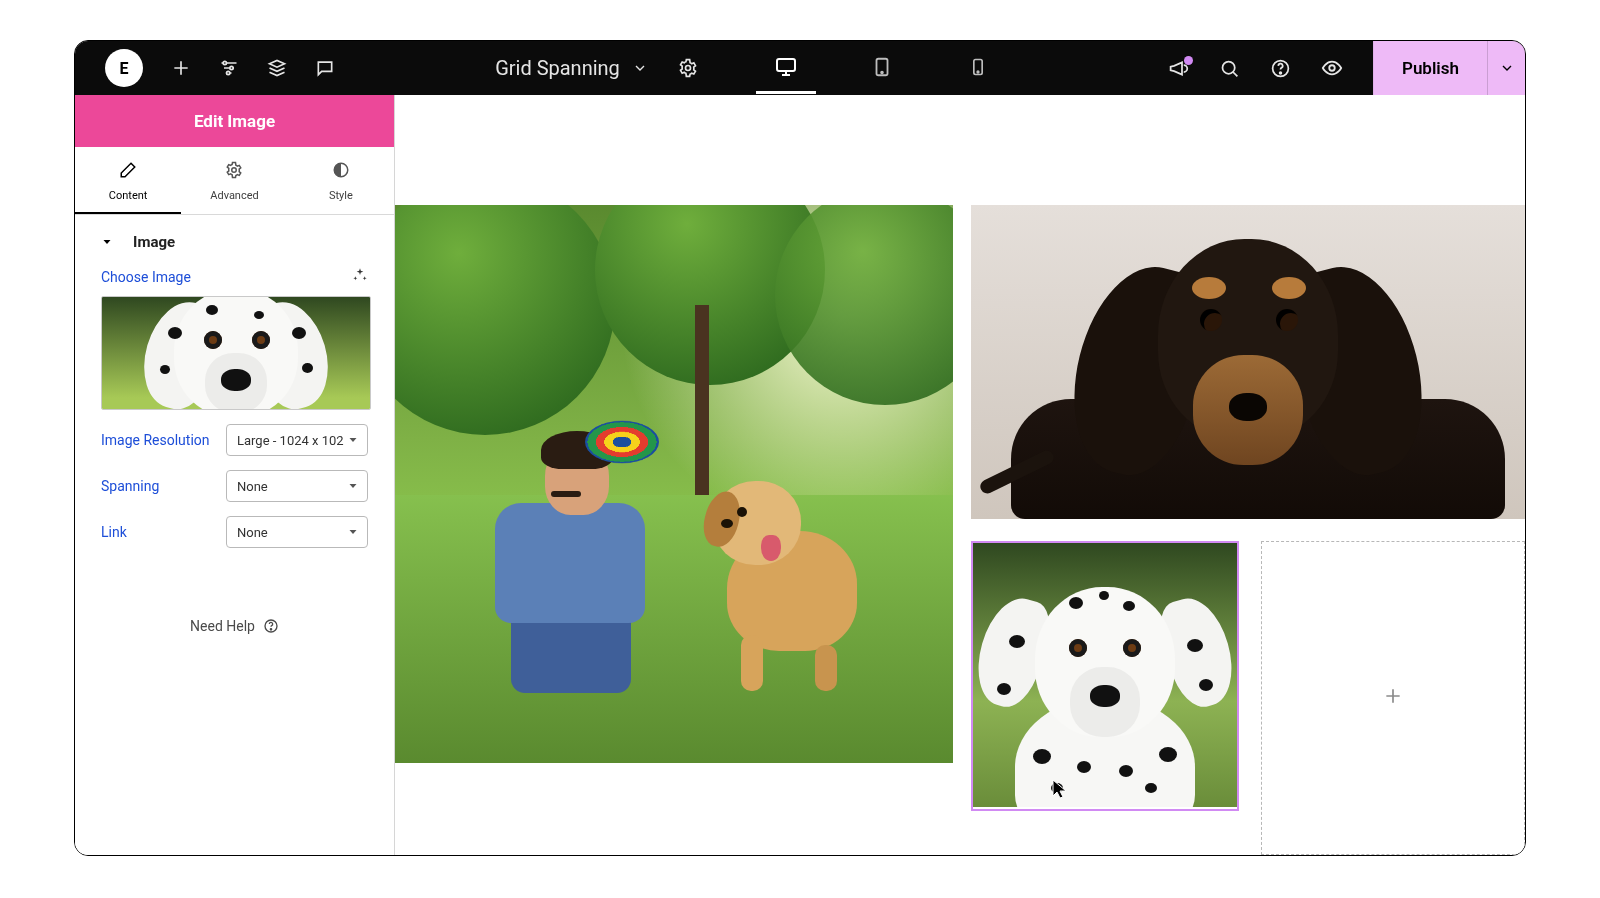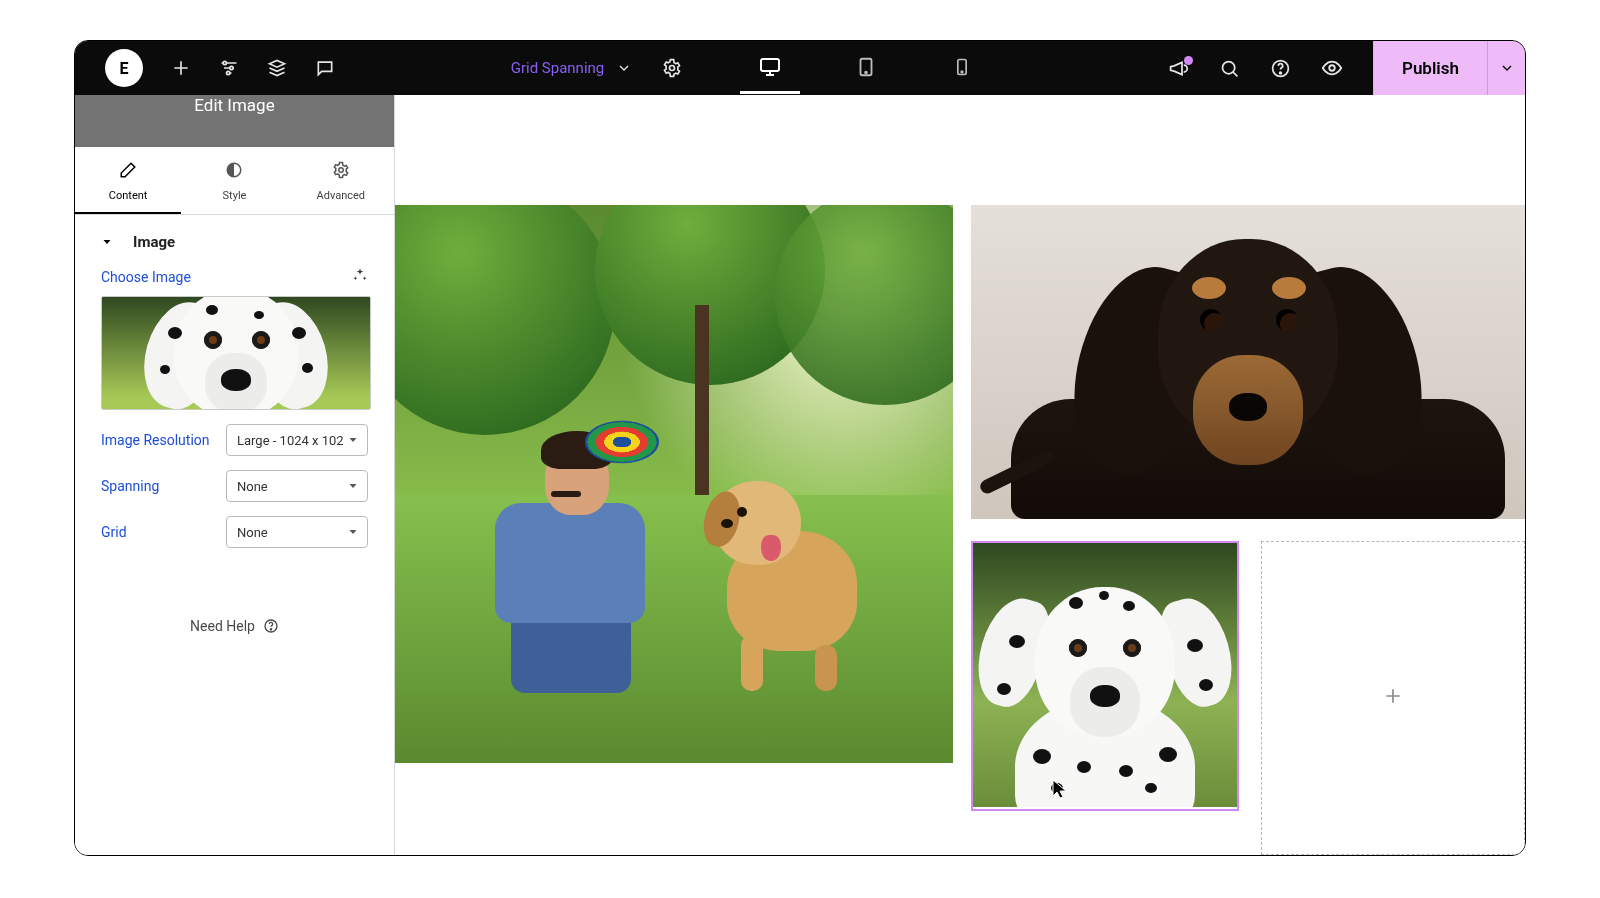--- a/index.html
+++ b/index.html
@@ -5,35 +5,35 @@
 * { box-sizing: border-box; margin: 0; padding: 0; font-family: -apple-system, Roboto, "Helvetica Neue", Arial, sans-serif; }
 html, body { width: 1600px; height: 898px; overflow: hidden; background: #fff; }
 .frame { width: 1452px; height: 816px; border: 1px solid #000; border-radius: 14px; margin: 40px auto; overflow: hidden; position: relative; background: #fff; }
 
 
 .topbar { height: 54px; background: #0b0b0b; display: flex; align-items: center; color: #fff; }
 .topbar .tleft { display: flex; align-items: center; gap: 28px; padding-left: 30px; }
 .logo-circle { width: 38px; height: 38px; border-radius: 50%; background: #fff; color: #000; display: flex; align-items: center; justify-content: center; font-weight: 700; font-size: 16px; }
 .ticon { color: #e5e5e5; display: flex; align-items: center; justify-content: center; cursor: pointer; }
 .topbar .tcenter { flex: 1; display: flex; align-items: center; justify-content: center; gap: 12px; }
-.docname { font-size: 15px; color: #8b5cf6; }
+.docname { font-size: 20px; color: #e5e5e5; }
 .devices { display: flex; align-items: center; gap: 36px; margin-left: 46px; }
 .devices .device { width: 60px; height: 52px; display:flex; align-items:center; justify-content:center; border-bottom: 3px solid transparent; }
 .devices .device.active { border-bottom-color: #fff; }
 .topbar .tright { display: flex; align-items: center; gap: 30px; padding-right: 0; }
 .notif-wrap { position: relative; }
 .notif-dot { position: absolute; top: -2px; right: -4px; width: 9px; height: 9px; background: #d18af3; border-radius: 50%; }
 .publish-group { display: flex; height: 54px; }
 .publish-btn { background: #eebaf7; color: #000; font-weight: 600; font-size: 17px; padding: 0 28px; display: flex; align-items: center; border-left: 1px solid rgba(0,0,0,.05); }
 .publish-drop { background: #eebaf7; display: flex; align-items: center; justify-content: center; width: 38px; border-left: 1px solid rgba(0,0,0,.15); }
 
 
 .body { display: flex; height: calc(100% - 54px); }
 .panel { width: 320px; border-right: 1px solid #d6d6d6; background: #fff; display: flex; flex-direction: column; }
-.panel-title { height: 52px; background: #737373; color: #fff; display: flex; justify-content: center; font-weight: 400; font-size: 17px; }
+.panel-title { height: 52px; background: #ec4899; color: #fff; display: flex; align-items: center; justify-content: center; font-weight: 700; font-size: 17px; }
 .panel-tabs { display: flex; border-bottom: 1px solid #d9d9d9; }
 .ptab { flex: 1; display: flex; flex-direction: column; align-items: center; gap: 10px; padding: 14px 0 10px; font-size: 11px; color: #404040; cursor: pointer; }
 .ptab.active { border-bottom: 2px solid #000; color: #000; }
 
 .panel-body { padding: 18px 26px; font-size: 14px; color: #222; overflow-y: auto; }
 .section-header { display: flex; align-items: center; gap: 20px; font-weight: 700; font-size: 15px; margin-bottom: 16px; cursor: pointer; }
 .field-row { display: flex; align-items: center; justify-content: space-between; margin-top: 14px; }
 .field-label { font-size: 14px; color: #1d4ed8; }
 .select { width: 142px; height: 32px; border: 1px solid #b9b9b9; border-radius: 4px; background: #fff; display: flex; align-items: center; justify-content: space-between; padding: 0 8px 0 10px; font-size: 13px; color: #333; cursor: pointer; overflow: hidden; white-space: nowrap; }
 .chev-down { color: #555; }
@@ -230,32 +230,32 @@
         </div>
 
       <div class="panel-tabs">
         <div class="ptab active">
           <svg width="18" height="18" viewBox="0 0 24 24" fill="none" stroke="#000" stroke-width="2">
               <path d="M16 3l5 5L8 21H3v-5L16 3z"></path>
             </svg>
           <span>Content</span>
         </div>
         <div class="ptab">
+          <svg width="18" height="18" viewBox="0 0 24 24" fill="none" stroke="#555" stroke-width="2">
+              <circle cx="12" cy="12" r="3"></circle>
+              <path d="M19 12a7 7 0 0 0-.1-1.2l2.1-1.6-2-3.4-2.5 1a7 7 0 0 0-2-1.2L14 2h-4l-.5 2.6a7 7 0 0 0-2 1.2l-2.5-1-2 3.4 2.1 1.6A7 7 0 0 0 5 12c0 .4 0 .8.1 1.2L3 14.8l2 3.4 2.5-1a7 7 0 0 0 2 1.2L10 22h4l.5-2.6a7 7 0 0 0 2-1.2l2.5 1 2-3.4-2.1-1.6c.1-.4.1-.8.1-1.2z"></path>
+            </svg>
+          <span>Advanced</span>
+        </div>
+        <div class="ptab">
           <svg width="18" height="18" viewBox="0 0 24 24" fill="#555">
               <path d="M12 3a9 9 0 1 0 0 18V3z"></path>
               <circle cx="12" cy="12" r="9" fill="none" stroke="#555" stroke-width="2"></circle>
             </svg>
           <span>Style</span>
-        </div>
-        <div class="ptab">
-          <svg width="18" height="18" viewBox="0 0 24 24" fill="none" stroke="#555" stroke-width="2">
-              <circle cx="12" cy="12" r="3"></circle>
-              <path d="M19 12a7 7 0 0 0-.1-1.2l2.1-1.6-2-3.4-2.5 1a7 7 0 0 0-2-1.2L14 2h-4l-.5 2.6a7 7 0 0 0-2 1.2l-2.5-1-2 3.4 2.1 1.6A7 7 0 0 0 5 12c0 .4 0 .8.1 1.2L3 14.8l2 3.4 2.5-1a7 7 0 0 0 2 1.2L10 22h4l.5-2.6a7 7 0 0 0 2-1.2l2.5 1 2-3.4-2.1-1.6c.1-.4.1-.8.1-1.2z"></path>
-            </svg>
-          <span>Advanced</span>
         </div>
       </div>
 
       <div class="panel-body">
         <div class="section-header">
           <svg width="12" height="12" viewBox="0 0 24 24" fill="#000">
               <path d="M5 8l7 8 7-8z"></path>
             </svg>
           <span>Image</span>
         </div>
@@ -301,21 +301,21 @@
           <span class="field-label">Spanning</span>
           <div class="select">
             <span>None</span>
             <svg class="chev-down" width="12" height="12" viewBox="0 0 24 24" fill="currentColor">
                 <path d="M5 8l7 8 7-8z"></path>
               </svg>
           </div>
         </div>
 
         <div class="field-row">
-          <span class="field-label">Grid</span>
+          <span class="field-label">Link</span>
           <div class="select">
             <span>None</span>
             <svg class="chev-down" width="12" height="12" viewBox="0 0 24 24" fill="currentColor">
                 <path d="M5 8l7 8 7-8z"></path>
               </svg>
           </div>
         </div>
 
         <div class="help-row">
           <span>Need Help</span>

